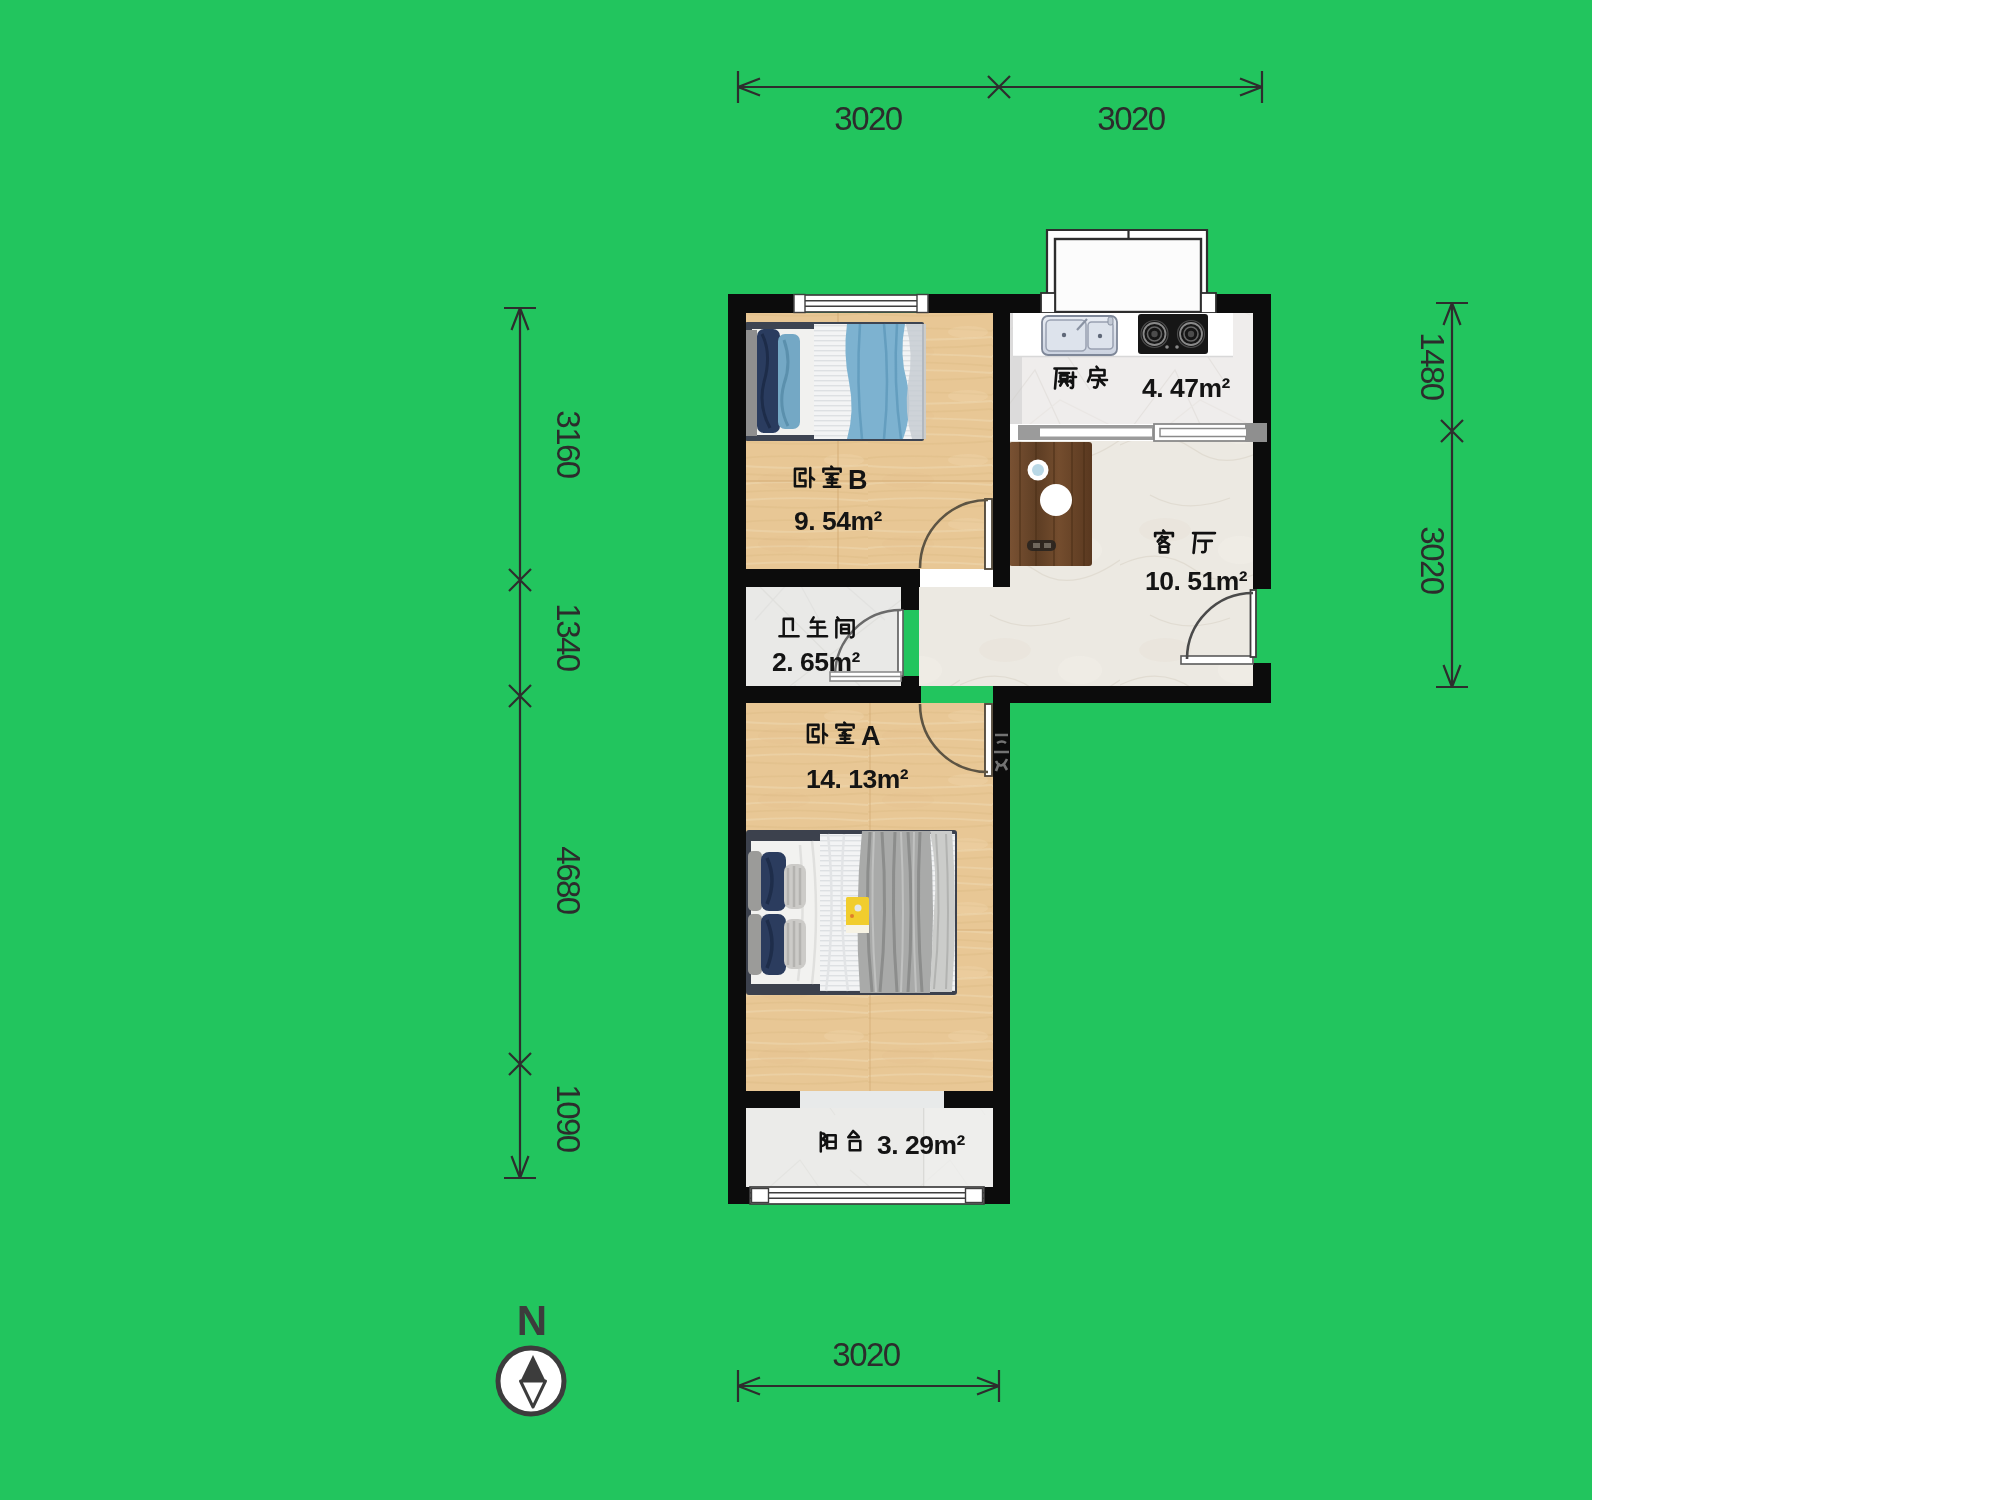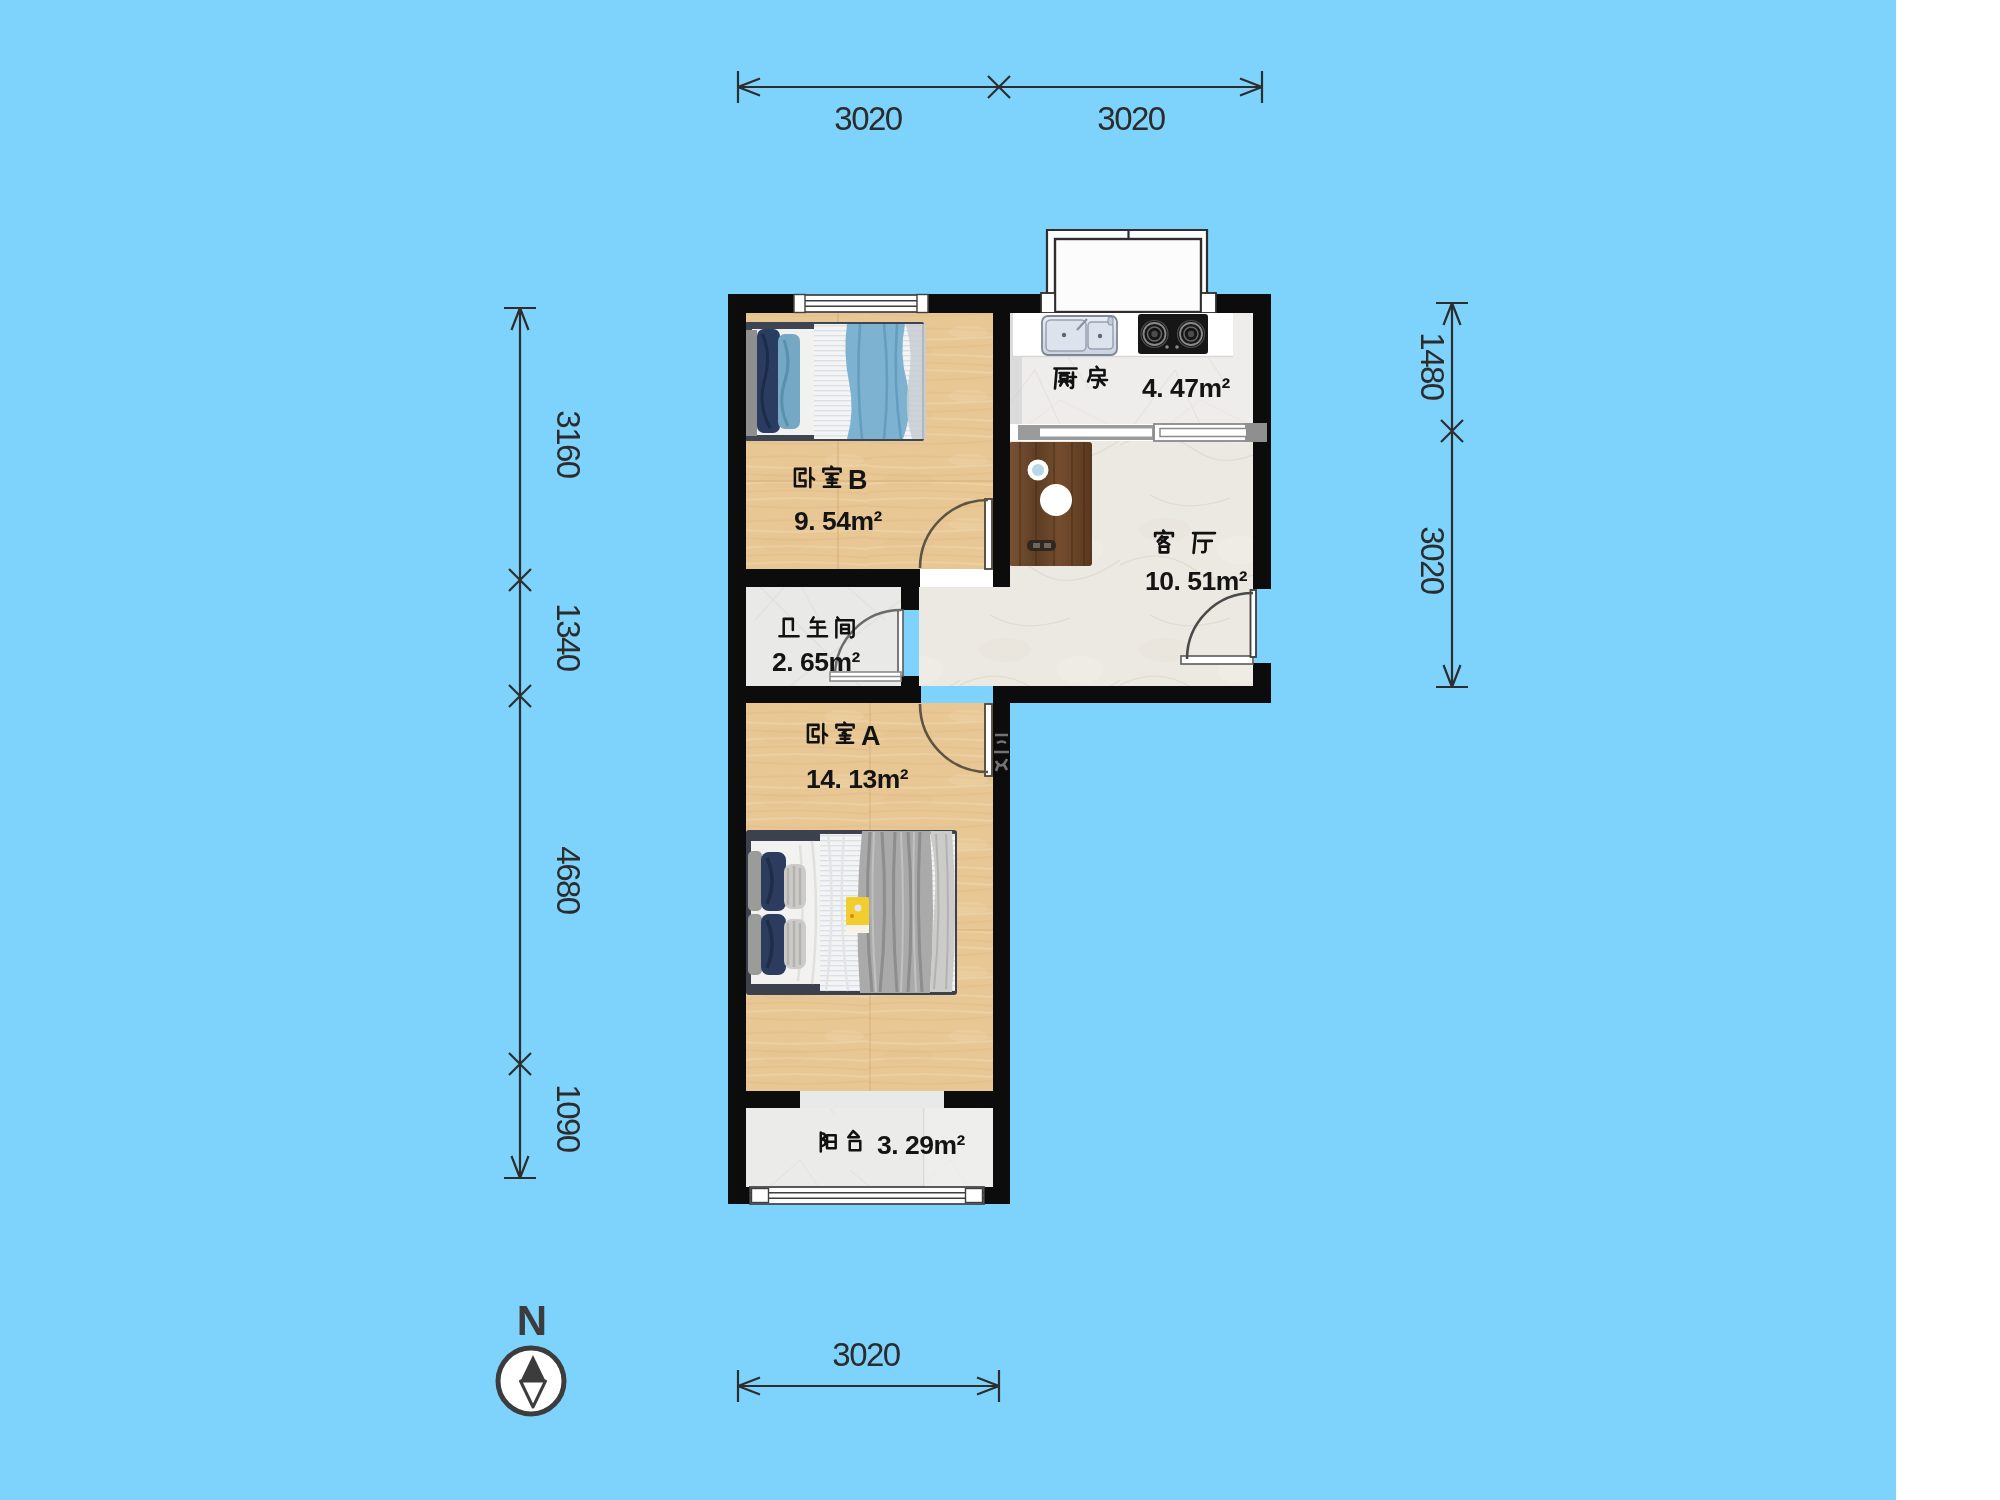--- a/index.html
+++ b/index.html
@@ -1,16 +1,16 @@
 <!DOCTYPE html>
 <html><head>
 <meta charset="utf-8">
 <style>
 html,body{margin:0;padding:0;background:#fff;}
-#page{position:relative;width:1896px;height:1500px;background:#7dd3fc;overflow:hidden;}
+#page{position:relative;width:1592px;height:1500px;background:#22c55e;overflow:hidden;}
 text{font-family:"Liberation Sans",sans-serif;}
 .dim{font-size:33px;fill:#2c2c2c;letter-spacing:-1.5px;}
 .area{font-size:26.5px;font-weight:700;fill:#141414;letter-spacing:-0.5px;}
 .cjk{stroke:#111;fill:none;stroke-linecap:round;stroke-linejoin:round;}
 </style>
 </head>
 <body>
 <div id="page">
 <svg width="2000" height="1500" viewBox="0 0 2000 1500">
 <defs>

